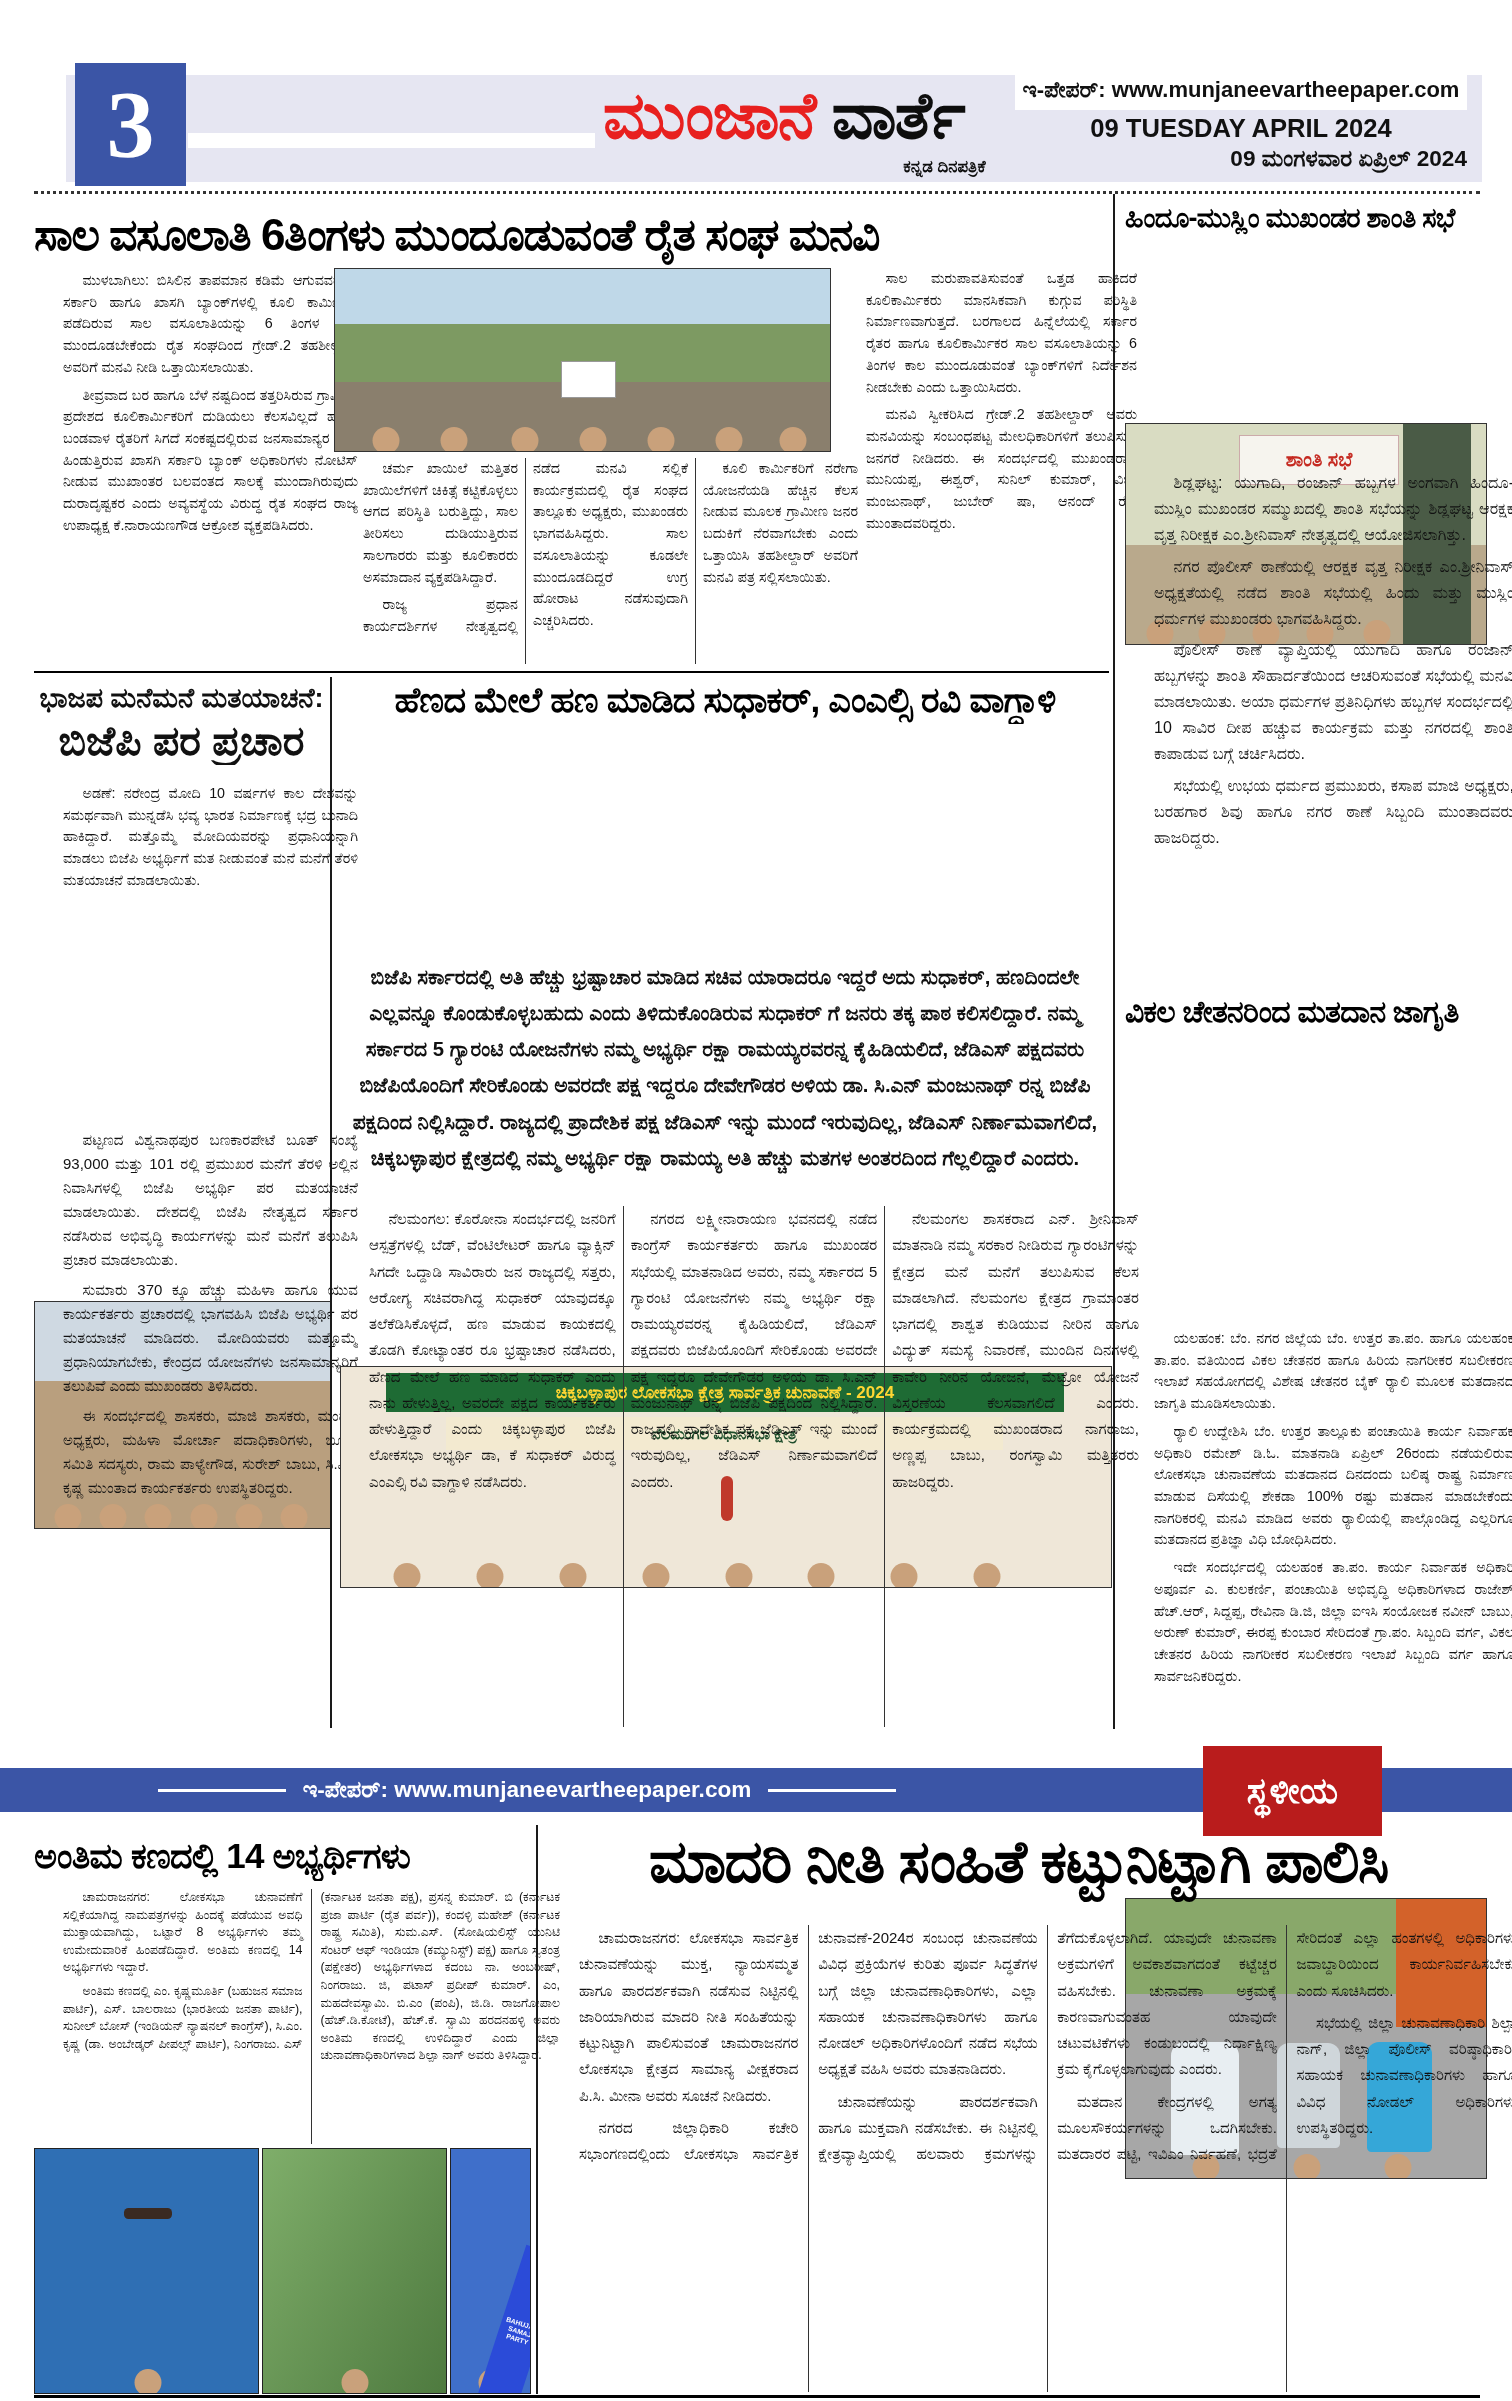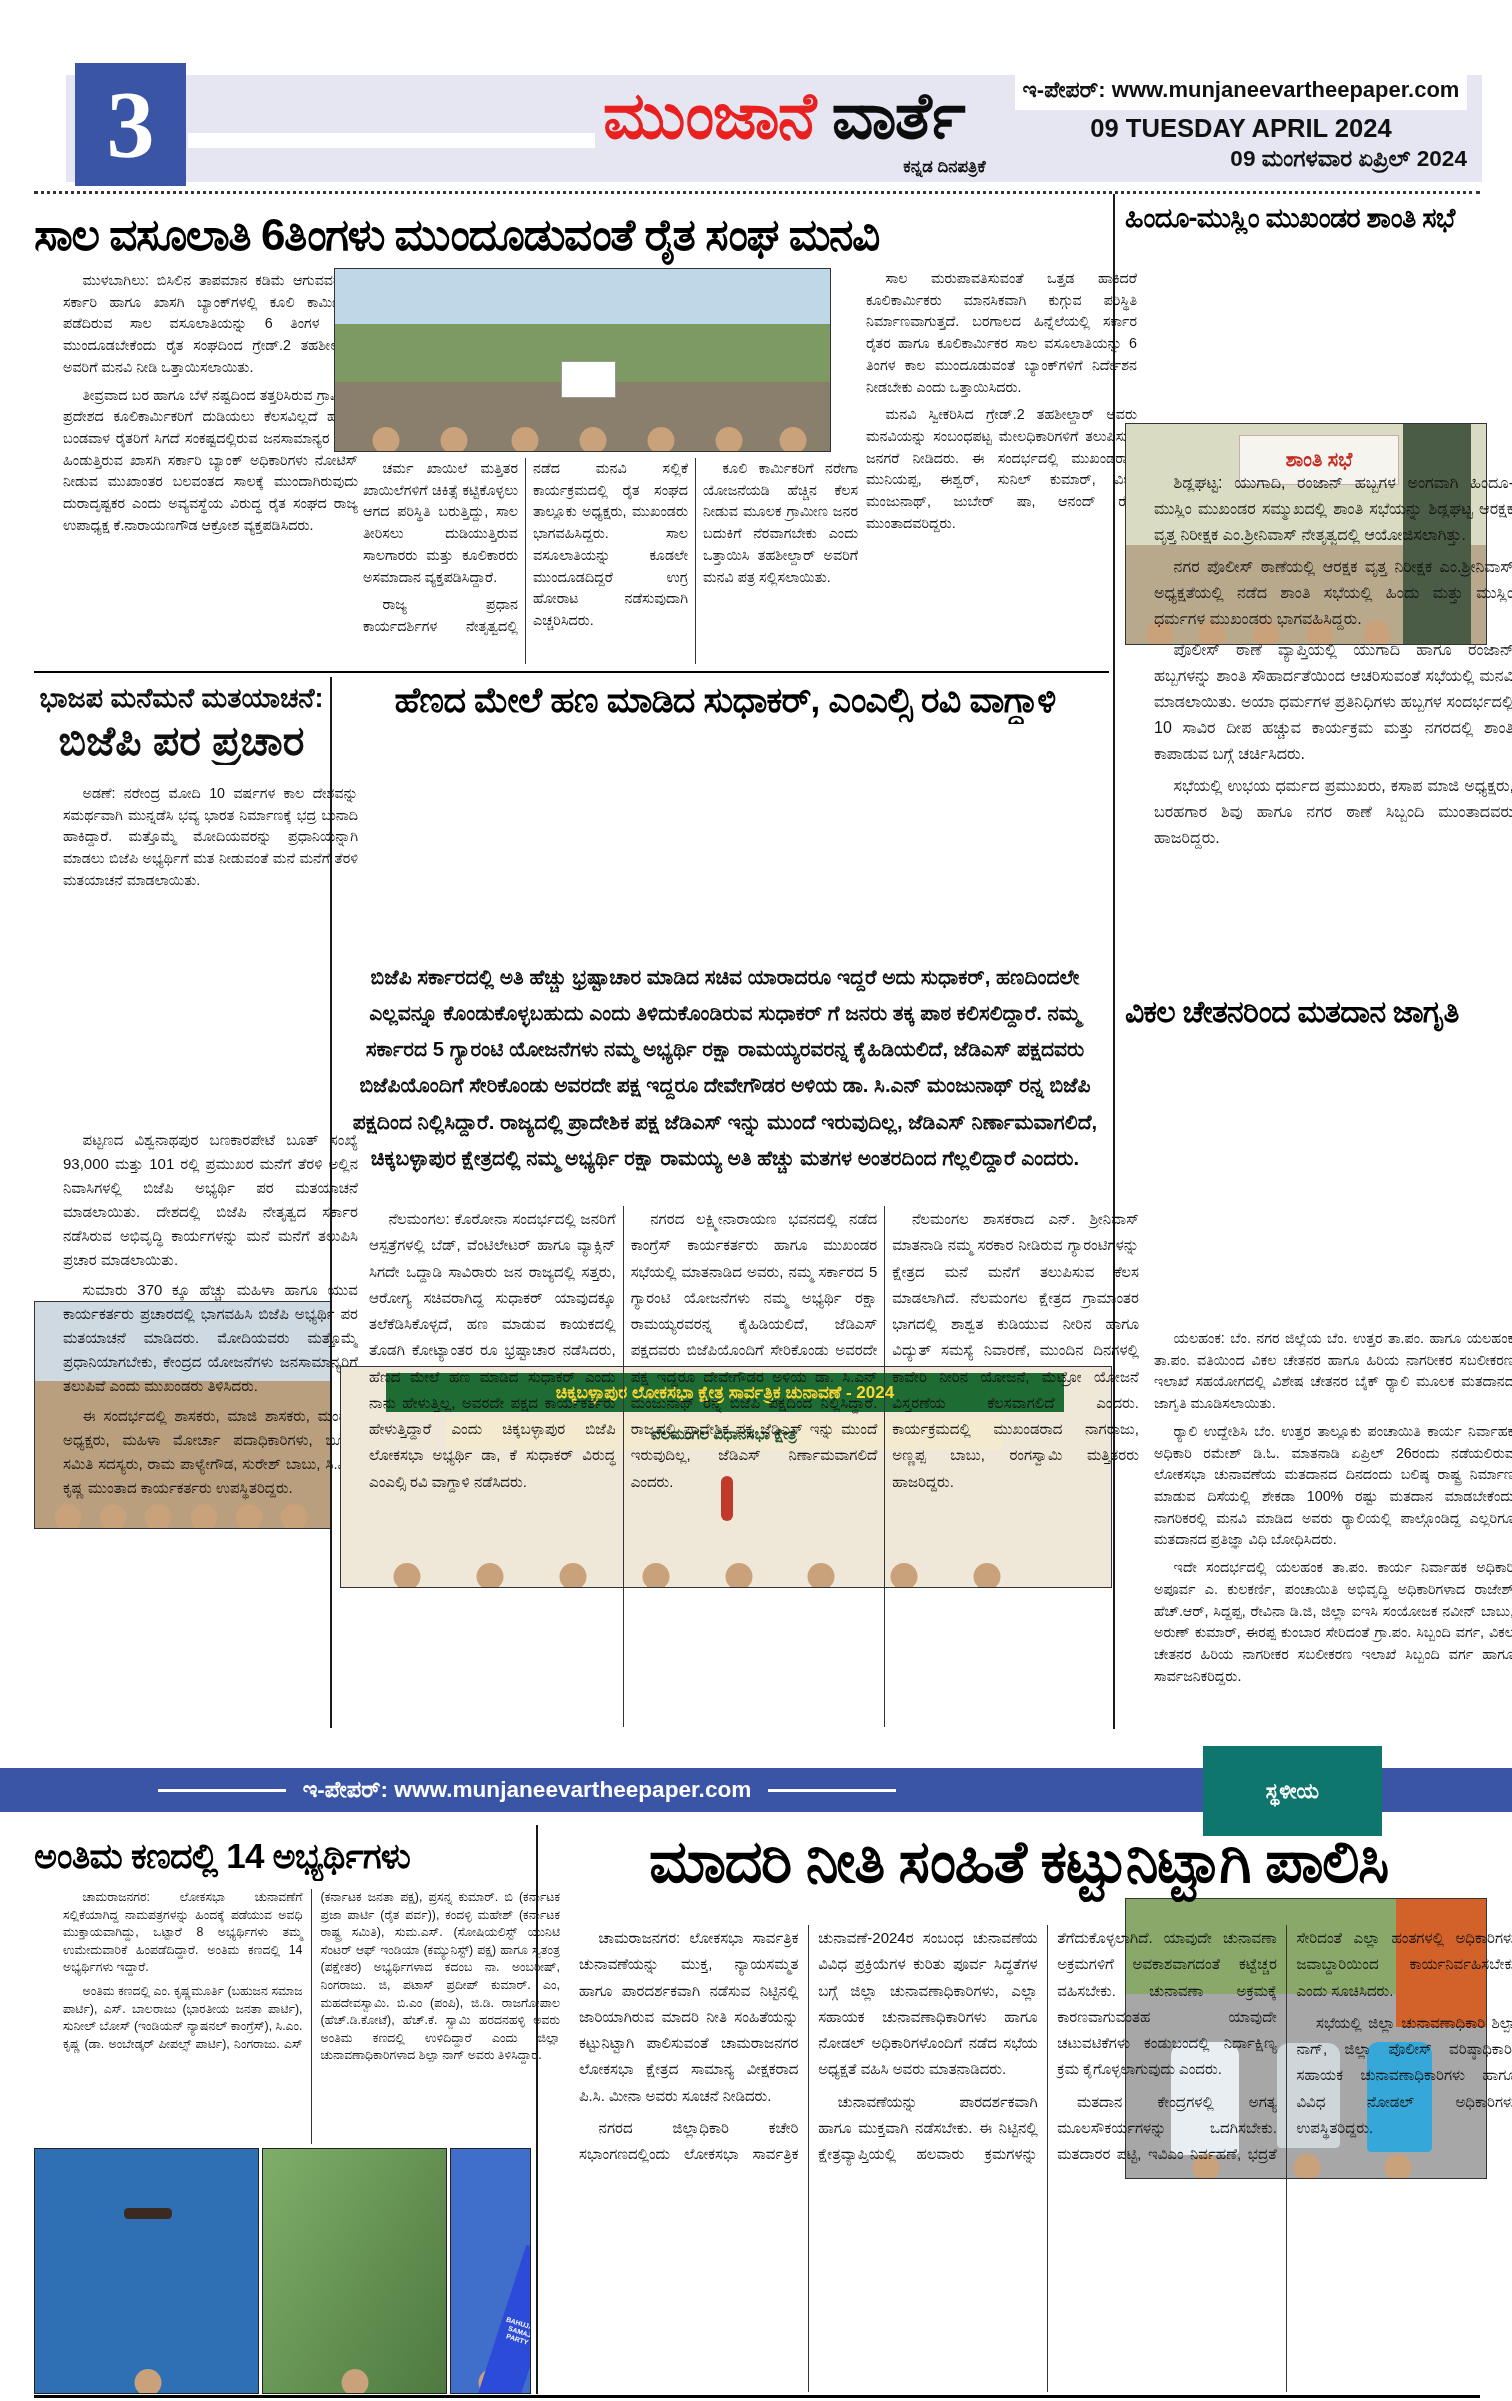--- a/index.html
+++ b/index.html
@@ -65,22 +65,22 @@
            display:flex;align-items:center;justify-content:center;white-space:nowrap;overflow:hidden;}
   .portrait{position:relative;overflow:hidden;border:0.8px solid #222;}
   .sash{position:absolute;right:-10.5px;top:40%;width:41px;height:70%;background:#2b4bd8;
         transform:rotate(18deg);color:#fff;font-weight:700;font-size:6.8px;line-height:1.2;
         display:flex;align-items:center;justify-content:center;text-align:center;}
   
   .bluebar{background:#3b55a6;color:#fff;display:flex;align-items:center;}
   .bluebar .inner{width:1054px;display:flex;align-items:center;justify-content:center;gap:16.6px;}
   .bar-line{height:3px;width:128px;background:#fff;}
   .bar-text{font-weight:700;font-size:22.6px;white-space:nowrap;}
-  .localtag{background:#0f766e;color:#fff;display:flex;align-items:center;justify-content:center;
-            font-weight:800;font-size:21px;}
+  .localtag{background:#b91c1c;color:#fff;display:flex;align-items:center;justify-content:center;
+            font-weight:800;font-size:36px;}
 </style>
 </head>
 <body>
 
 <div class="page">
 
   <div class="abs band" style="left:66px;top:75px;width:1416px;height:107px;"></div>
   <div class="abs" style="left:188px;top:133px;width:407px;height:15px;background:#fff;"></div>
 
   <div class="abs pagenum" style="left:75px;top:63px;width:111px;height:123px;">

